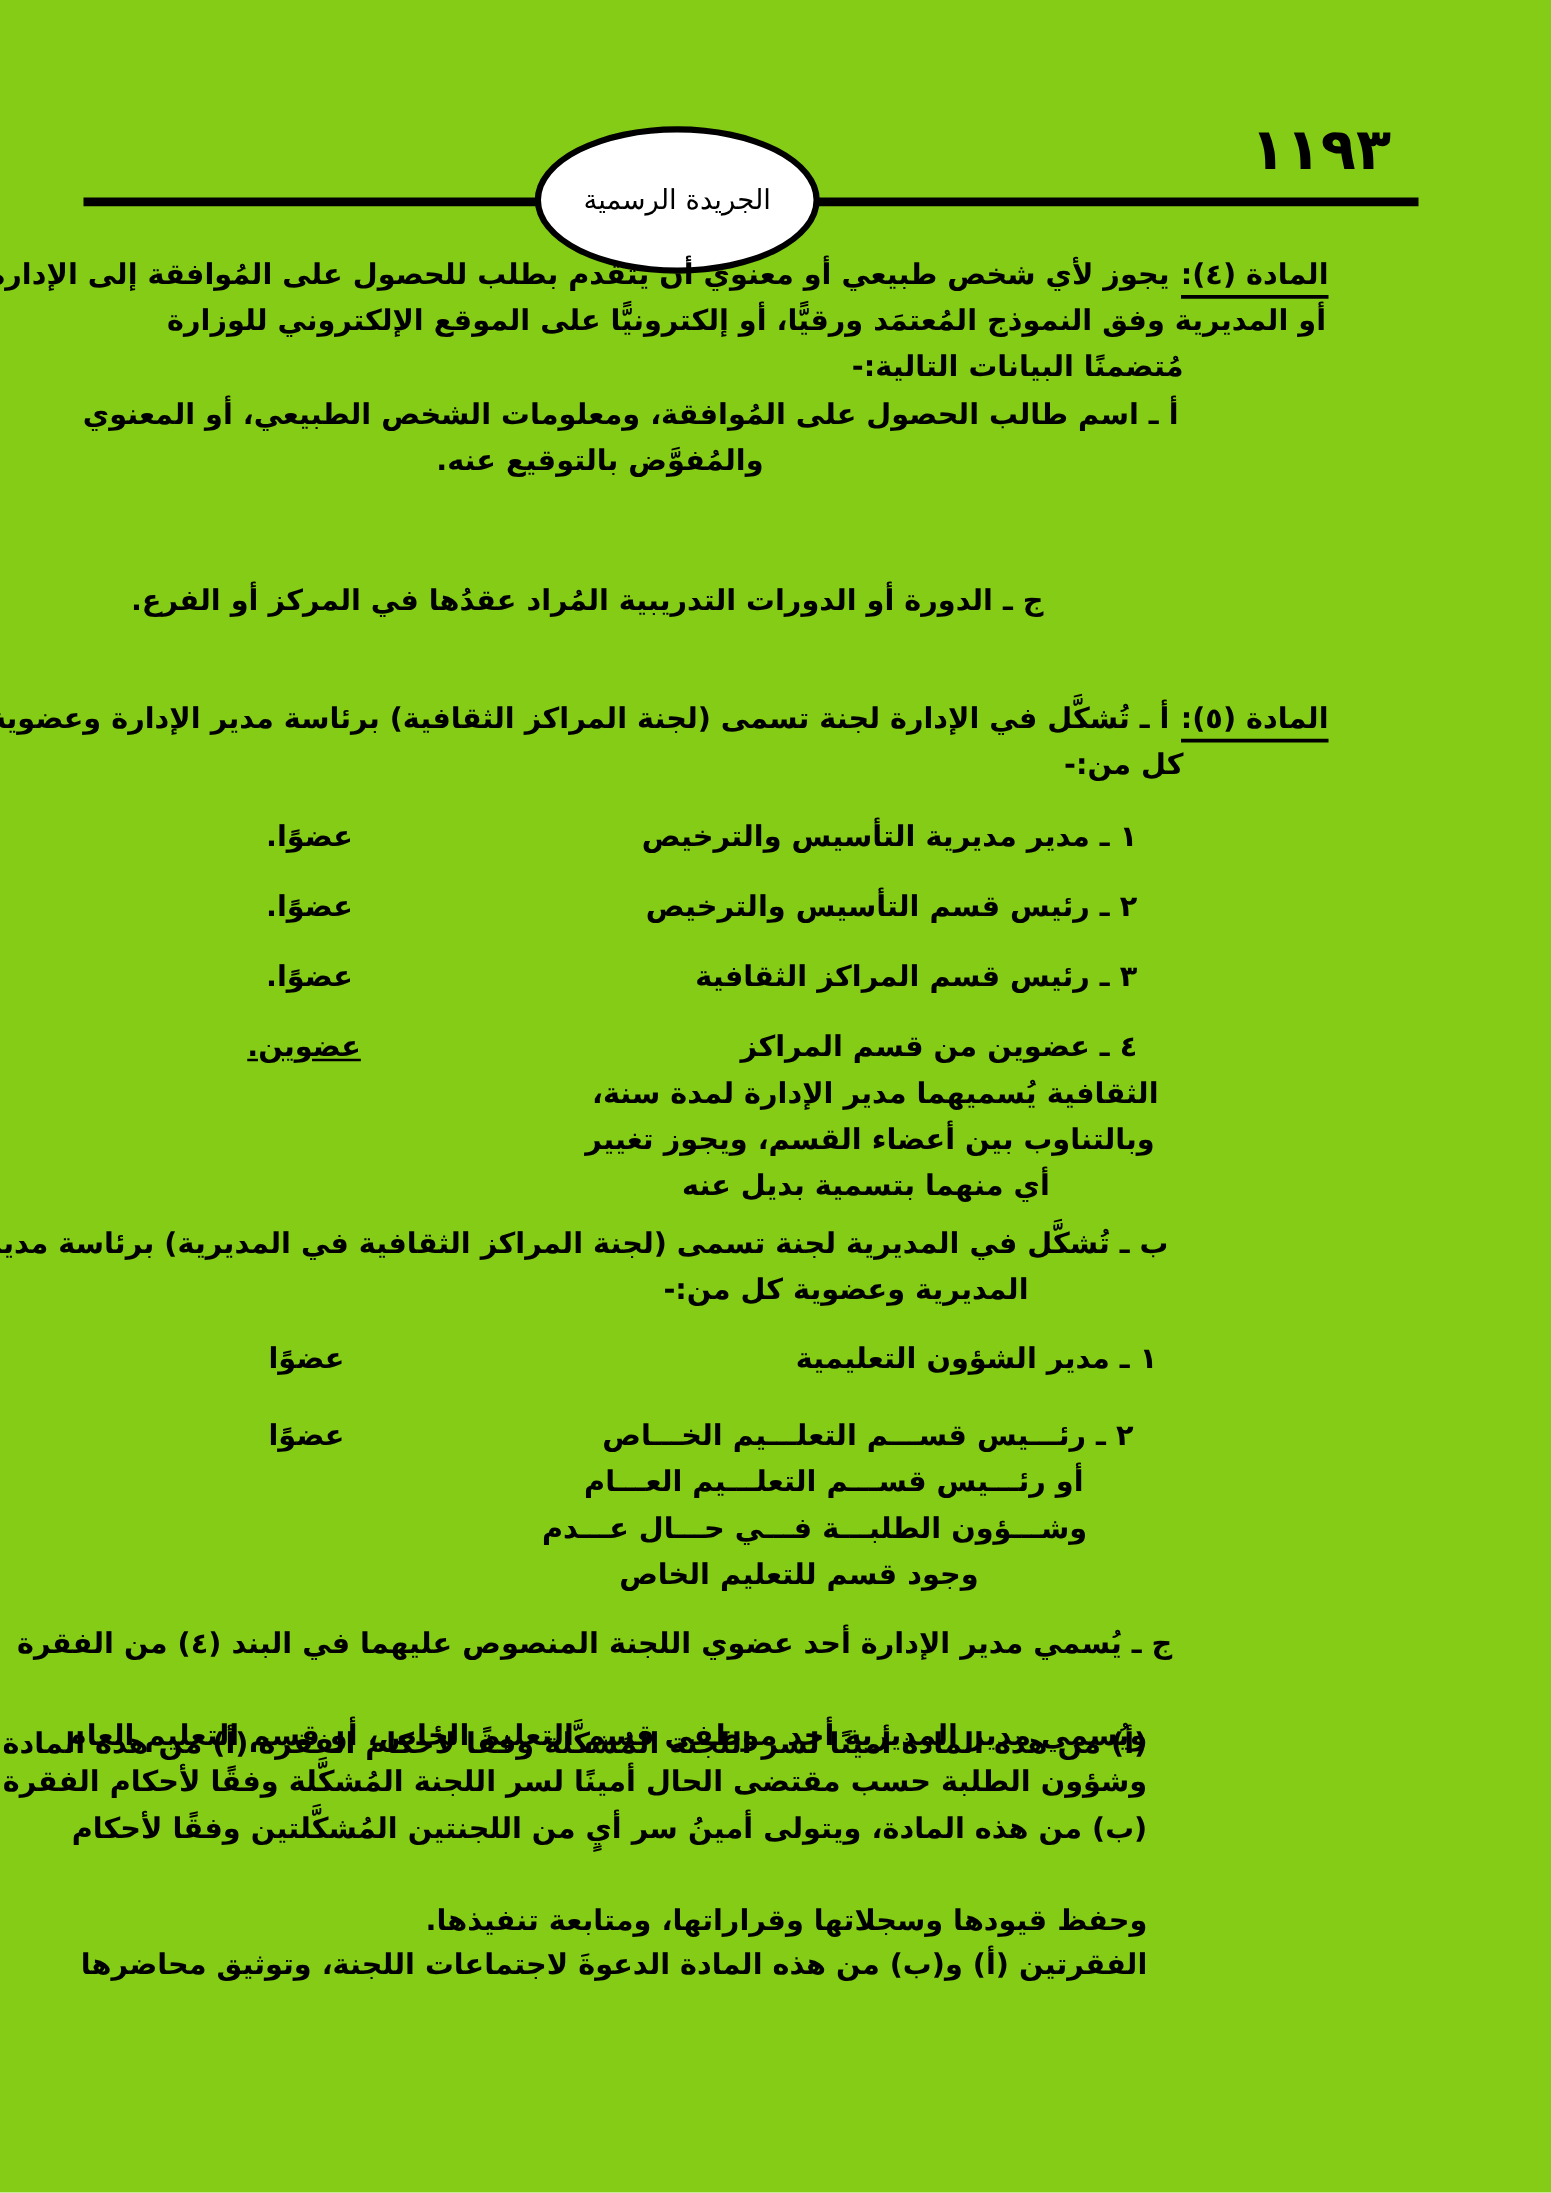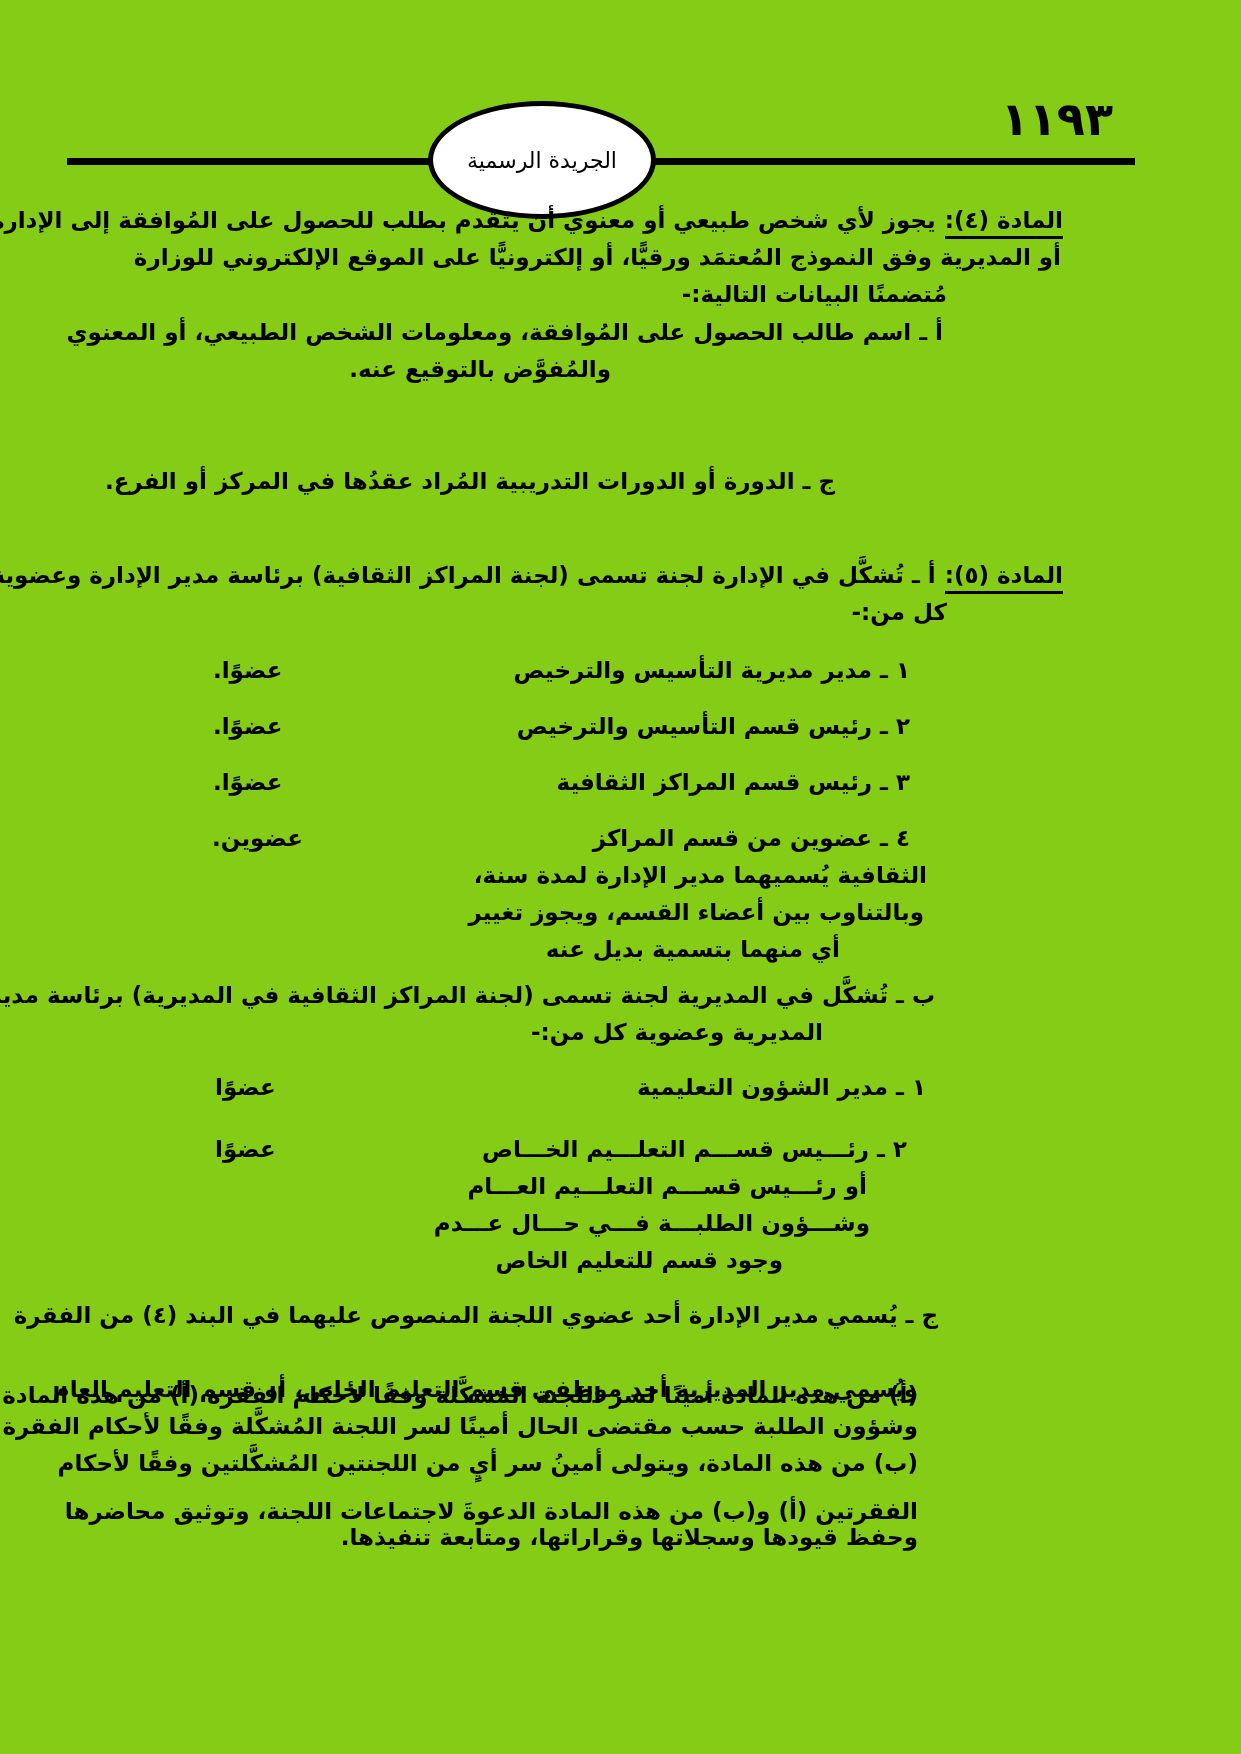--- a/index.html
+++ b/index.html
@@ -82,21 +82,21 @@
   <div class="ln" style="top:655px; right:331px;">١ ـ مدير مديرية التأسيس والترخيص</div>
   <div class="ln" style="top:655px; left:213px;">عضوًا.</div>
 
   <div class="ln" style="top:711px; right:331px;text-align:right;">٢ ـ رئيس قسم التأسيس والترخيص</div>
   <div class="ln" style="top:711px; left:213px;">عضوًا.</div>
 
   <div class="ln" style="top:767px; right:331px;">٣ ـ رئيس قسم المراكز الثقافية</div>
   <div class="ln" style="top:767px; left:213px;">عضوًا.</div>
 
   <div class="ln" style="top:823px; right:331px;">٤ ـ عضوين من قسم المراكز</div>
-  <div class="ln" style="top:823px; left:212px;">عضوين.</div>
+  <div class="ln" style="top:823px; left:198px;text-decoration:underline;">عضوين.</div>
   <div class="ln" style="top:897px; right:317px;">وبالتناوب بين أعضاء القسم، ويجوز تغيير</div>
   <div class="ln" style="top:860px; right:314px;">الثقافية يُسميهما مدير الإدارة لمدة سنة،</div>
   <div class="ln" style="top:934px; right:401px;">أي منهما بتسمية بديل عنه</div>
 
   <div class="ln" style="top:980px; right:306px;">ب ـ تُشكَّل في المديرية لجنة تسمى (لجنة المراكز الثقافية في المديرية) برئاسة مدير</div>
   <div class="ln" style="top:1017px; right:418px;">المديرية وعضوية كل من:-</div>
 
   <div class="ln" style="top:1072px; right:315px;">١ ـ مدير الشؤون التعليمية</div>
   <div class="ln" style="top:1072px; left:215px;">عضوًا</div>
 
@@ -104,16 +104,16 @@
   <div class="ln" style="top:1134px; left:215px;">عضوًا</div>
   <div class="ln" style="top:1171px; right:374px;">أو رئـــيس قســـم التعلـــيم العـــام</div>
   <div class="ln" style="top:1208px; right:371px;">وشـــؤون الطلبـــة فـــي حـــال عـــدم</div>
   <div class="ln" style="top:1245px; right:458px;">وجود قسم للتعليم الخاص</div>
 
   <div class="ln" style="top:1300px; right:303px;">ج ـ يُسمي مدير الإدارة أحد عضوي اللجنة المنصوص عليهما في البند (٤) من الفقرة</div>
   <div class="ln" style="top:1380px; right:323px;margin-left:33px;">(أ) من هذه المادة أمينًا لسر اللجنة المُشكَّلة وفقًا لأحكام الفقرة (أ) من هذه المادة</div>
   <div class="ln" style="top:1374px; right:323px;">ويُسمي مدير المديرية أحد موظفي قسم التعليم الخاص، أو قسم التعليم العام</div>
   <div class="ln" style="top:1411px; right:323px;">وشؤون الطلبة حسب مقتضى الحال أمينًا لسر اللجنة المُشكَّلة وفقًا لأحكام الفقرة</div>
   <div class="ln" style="top:1448px; right:323px;">(ب) من هذه المادة، ويتولى أمينُ سر أيٍ من اللجنتين المُشكَّلتين وفقًا لأحكام</div>
-  <div class="ln" style="top:1496px; right:323px;text-align:right;">الفقرتين (أ) و(ب) من هذه المادة الدعوةَ لاجتماعات اللجنة، وتوثيق محاضرها</div>
+  <div class="ln" style="top:1557px; right:323px;text-align:right;">الفقرتين (أ) و(ب) من هذه المادة الدعوةَ لاجتماعات اللجنة، وتوثيق محاضرها</div>
   <div class="ln" style="top:1522px; right:323px;">وحفظ قيودها وسجلاتها وقراراتها، ومتابعة تنفيذها.</div>
 
 </div>
 
 </body></html>

